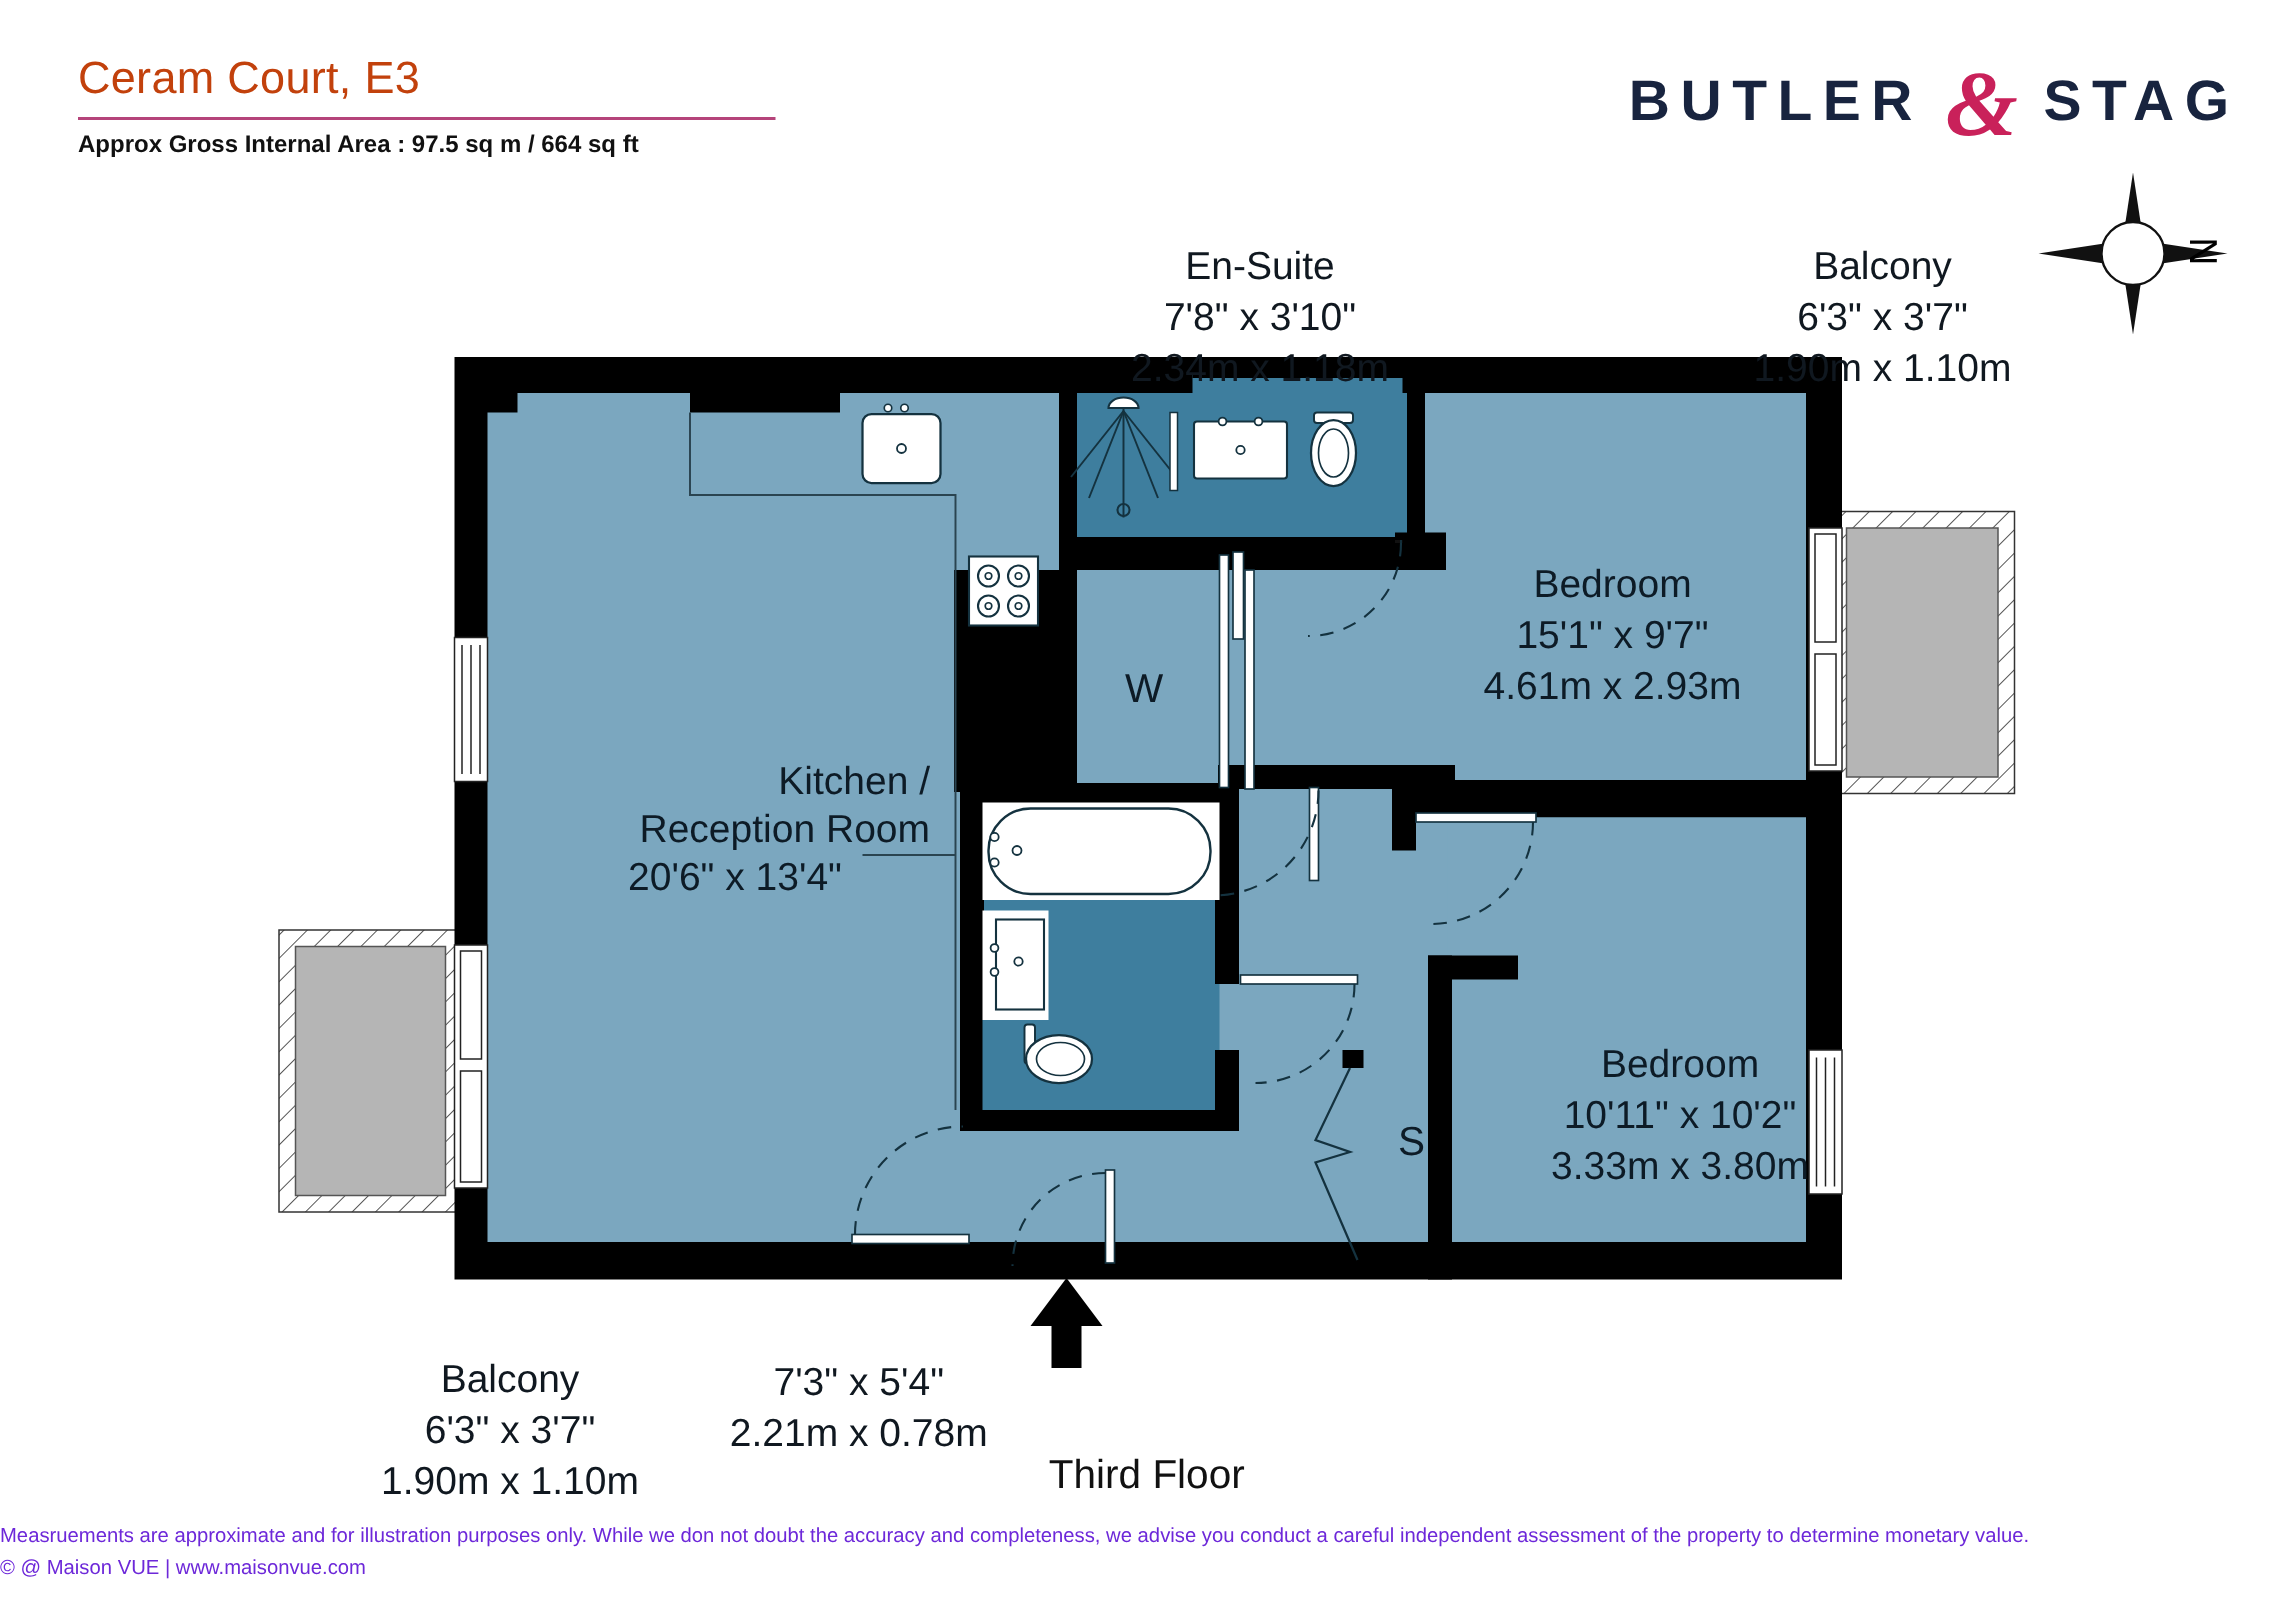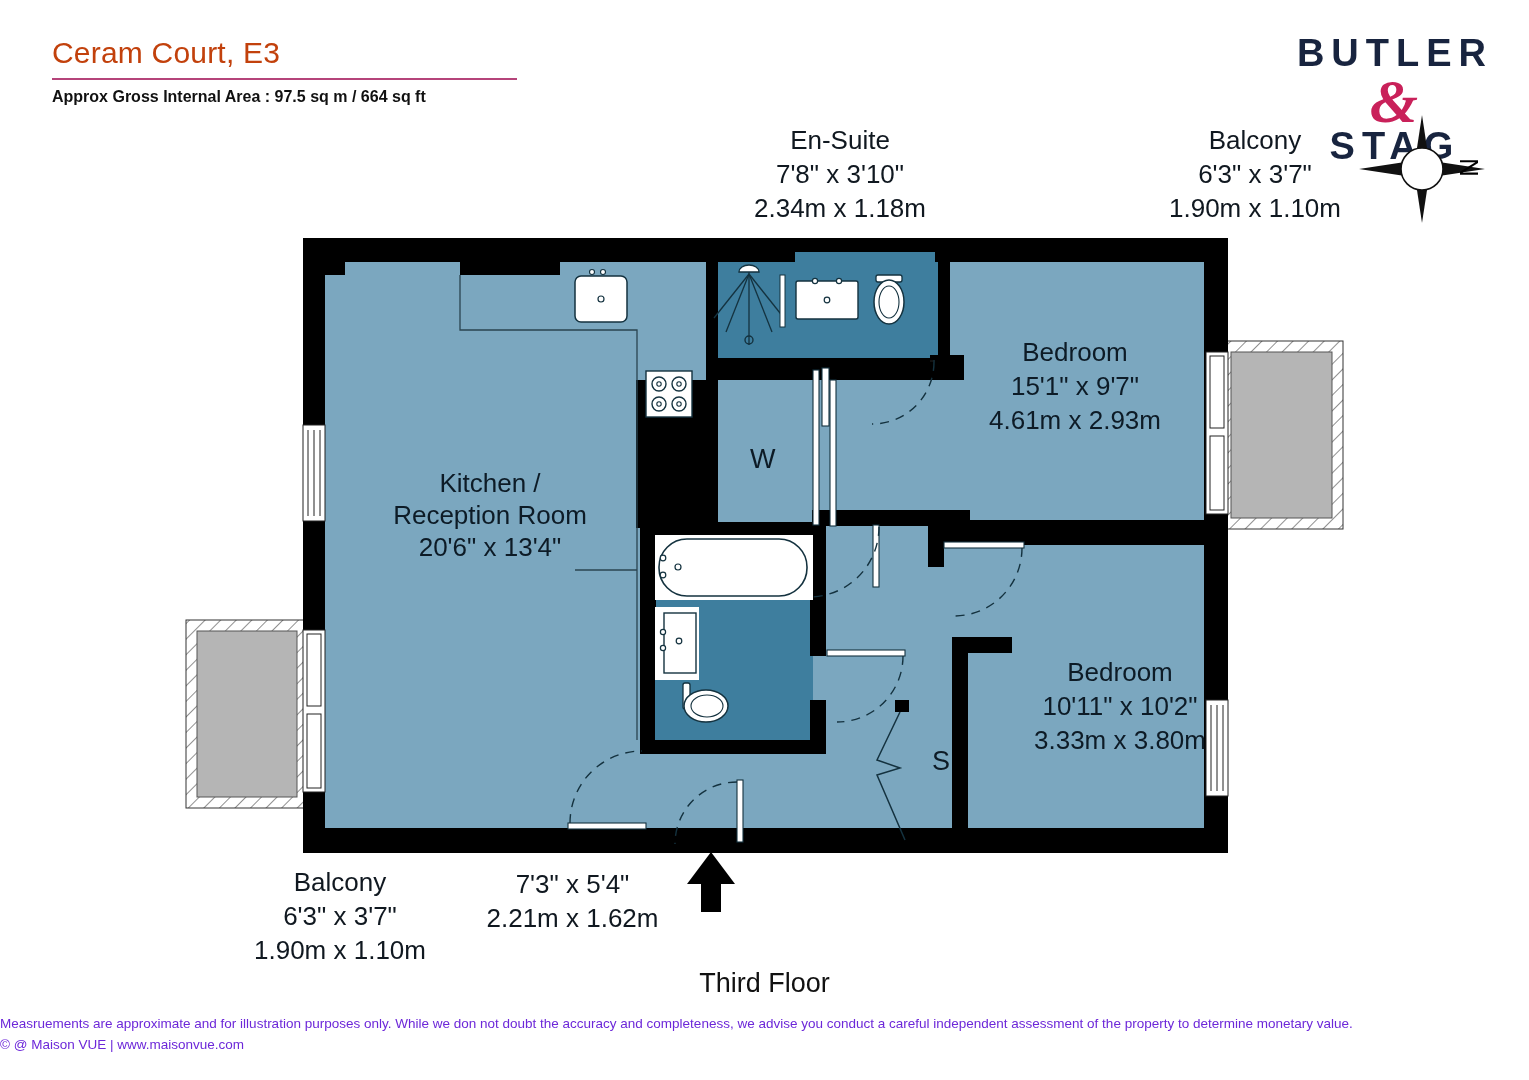--- a/index.html
+++ b/index.html
@@ -41,26 +41,25 @@
     font-size: 16px;
     font-weight: bold;
     color: #111111;
     white-space: nowrap;
   }
 
   
   #brand {
     position: absolute;
     right: 36px;
-    top: 32px;
+    top: 44px;
     display: flex;
     align-items: center;
-    gap: 0px;
+    gap: 13px;
     white-space: nowrap;
-    flex-direction: column;
   }
   .brand-word {
     font-size: 38px;
     font-weight: bold;
     letter-spacing: 7px;
     color: #18243f;
   }
   .brand-amp {
     font-family: "Liberation Serif", serif;
     font-style: italic;
@@ -91,37 +90,38 @@
     transform-origin: center center;
   }
 
   
   .room-label {
     position: absolute;
     text-align: center;
     line-height: 1.30;
     white-space: nowrap;
     color: #101820;
+    margin-top: 37px;
   }
   .room-label .rl-name { font-size: 26px; }
   .room-label .rl-imp  { font-size: 26px; }
   .room-label .rl-met  { font-size: 26px; }
   .room-label.on-plan .rl-name,
   .room-label.on-plan .rl-imp,
   .room-label.on-plan .rl-met { color: #0d1b26; }
 
   #label-ensuite   { left: 700px;  top: 124px; width: 280px; }
   #label-balcony-r { left: 1140px; top: 124px; width: 230px; }
   #label-bedroom-1 { left: 955px;  top: 336px; width: 240px; }
   #label-kitchen   { left: 360px;  top: 468px; width: 260px; }
   #label-bedroom-2 { left: 995px;  top: 656px; width: 250px; }
   #label-balcony-l { left: 215px;  top: 866px; width: 250px; }
   #label-bathroom  { left: 445px;  top: 868px; width: 255px; }
 
-  #label-kitchen .rl-name { line-height: 1.22; }
+  #label-kitchen .rl-name { line-height: 1.22; text-align: right; }
 
   #floor-label {
     position: absolute;
     left: 0; right: 0;
     top: 968px;
     text-align: center;
     font-size: 27px;
     color: #111;
   }
 
@@ -404,21 +404,21 @@
 </div>
 
 <div class="room-label" id="label-balcony-l">
   <div class="rl-name">Balcony</div>
   <div class="rl-imp">6'3" x 3'7"</div>
   <div class="rl-met">1.90m x 1.10m</div>
 </div>
 
 <div class="room-label" id="label-bathroom">
   <div class="rl-imp">7'3" x 5'4"</div>
-  <div class="rl-met">2.21m x 1.62m</div>
+  <div class="rl-met">2.21m x 0.78m</div>
 </div>
 
 <div id="floor-label">Third Floor</div>
 
 <div id="footer">
   <div>Measruements are approximate and for illustration purposes only. While we don not doubt the accuracy and completeness, we advise you conduct a careful independent assessment of the property to determine monetary value.</div>
   <div>© @ Maison VUE | www.maisonvue.com</div>
 </div>
 
 </body></html>

